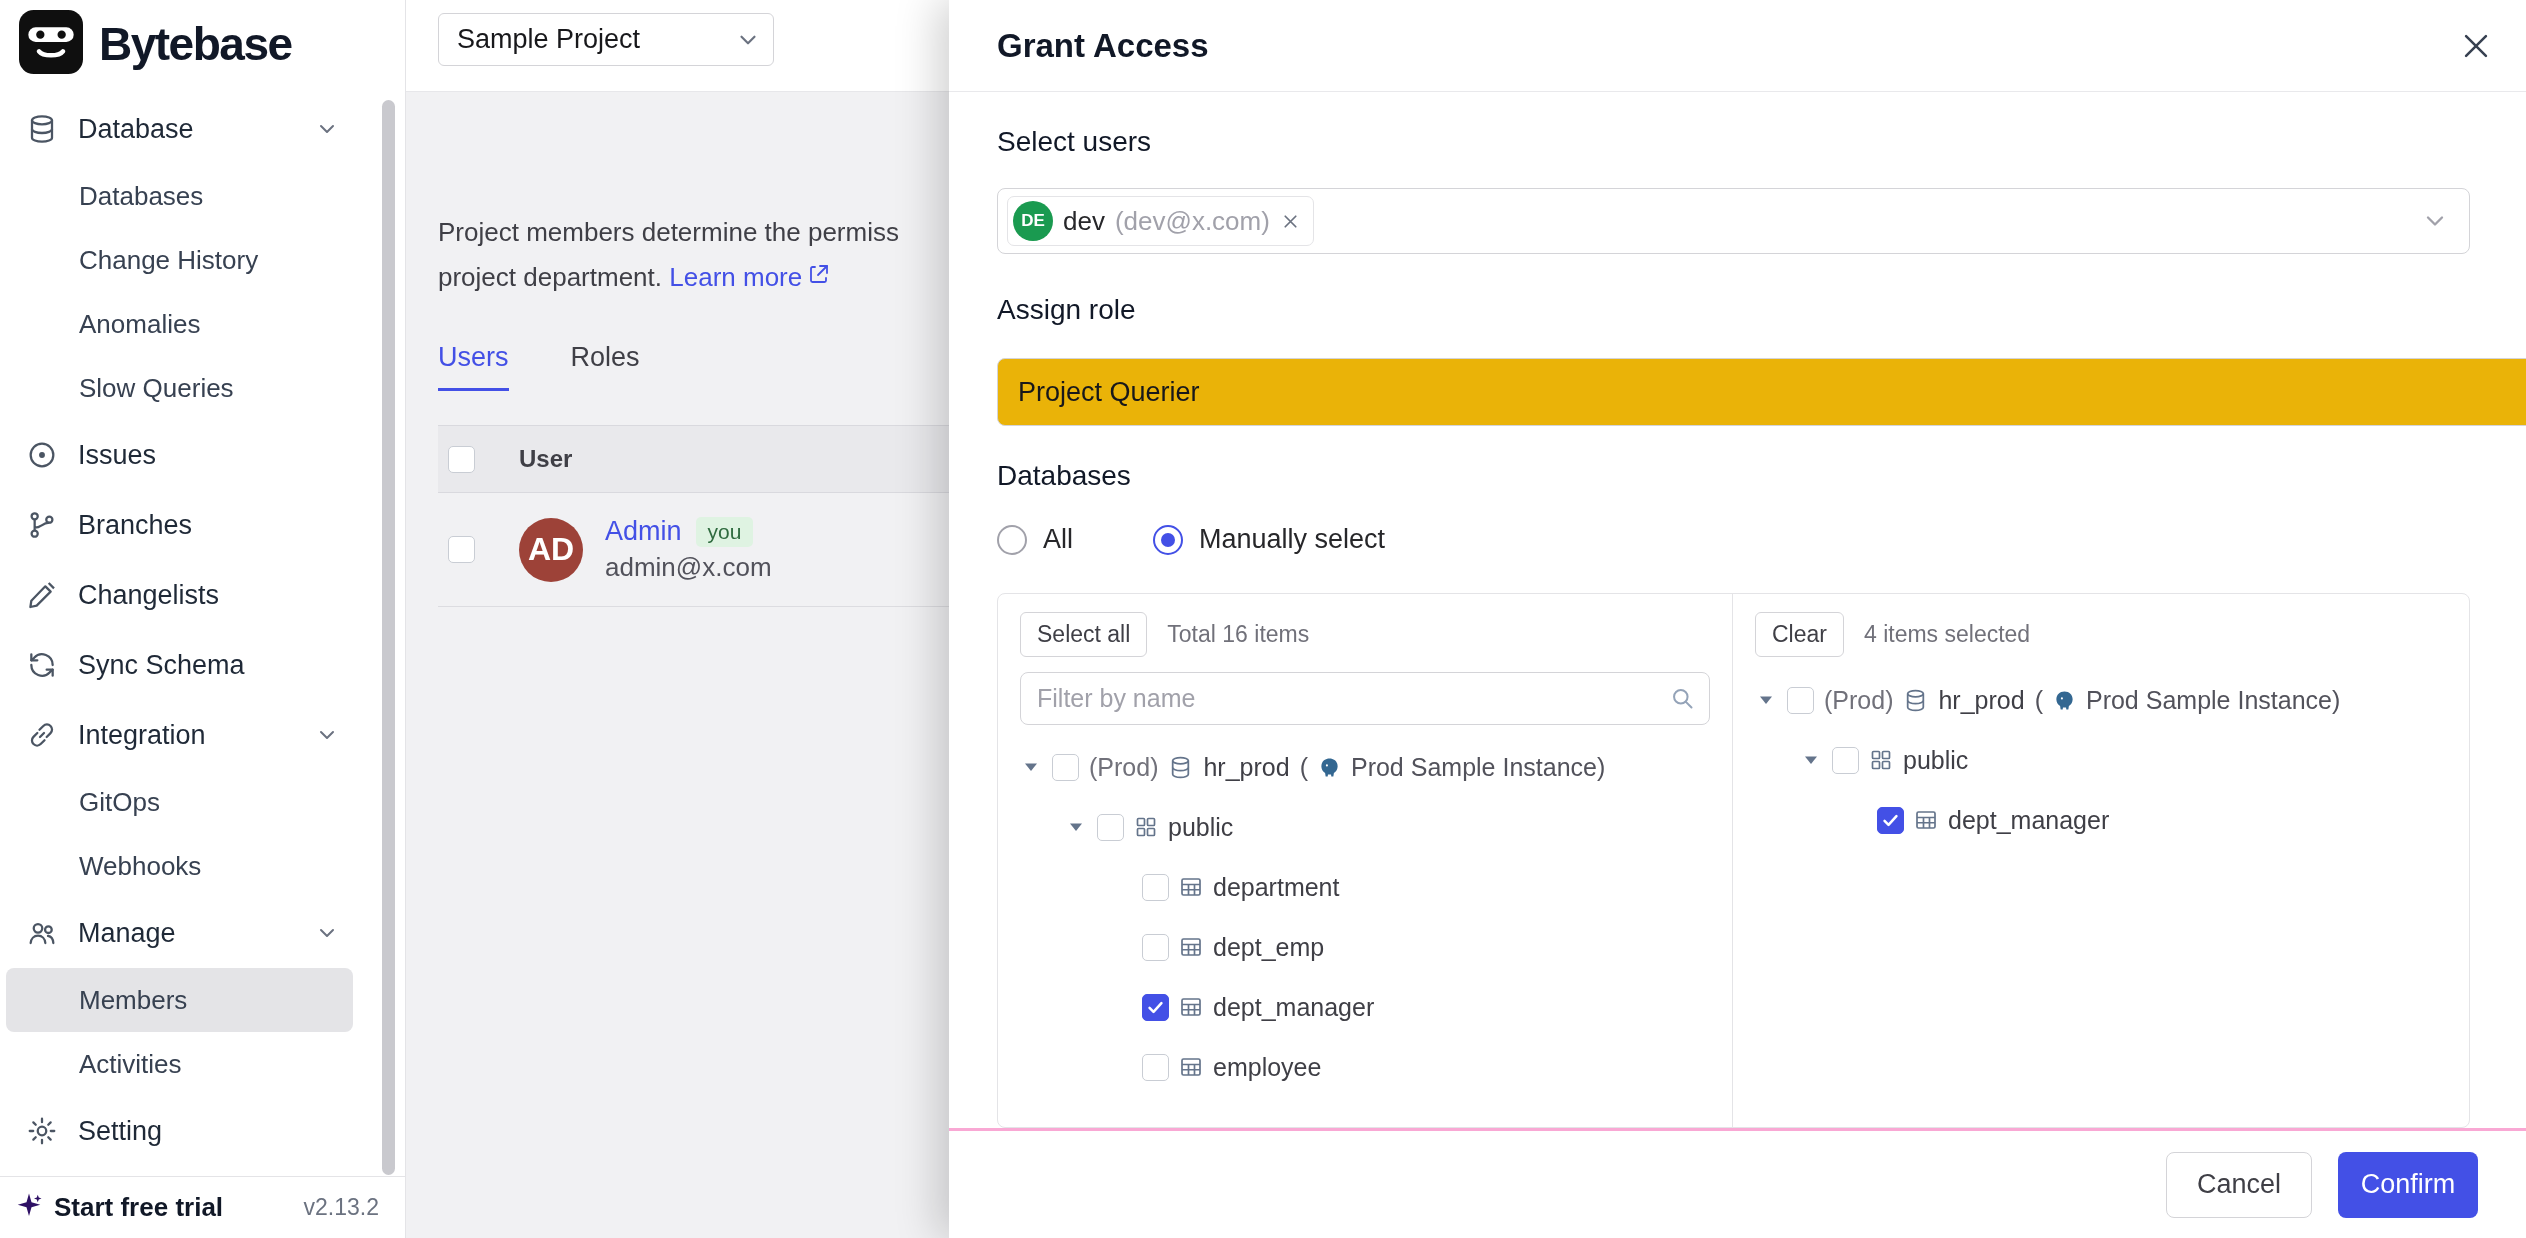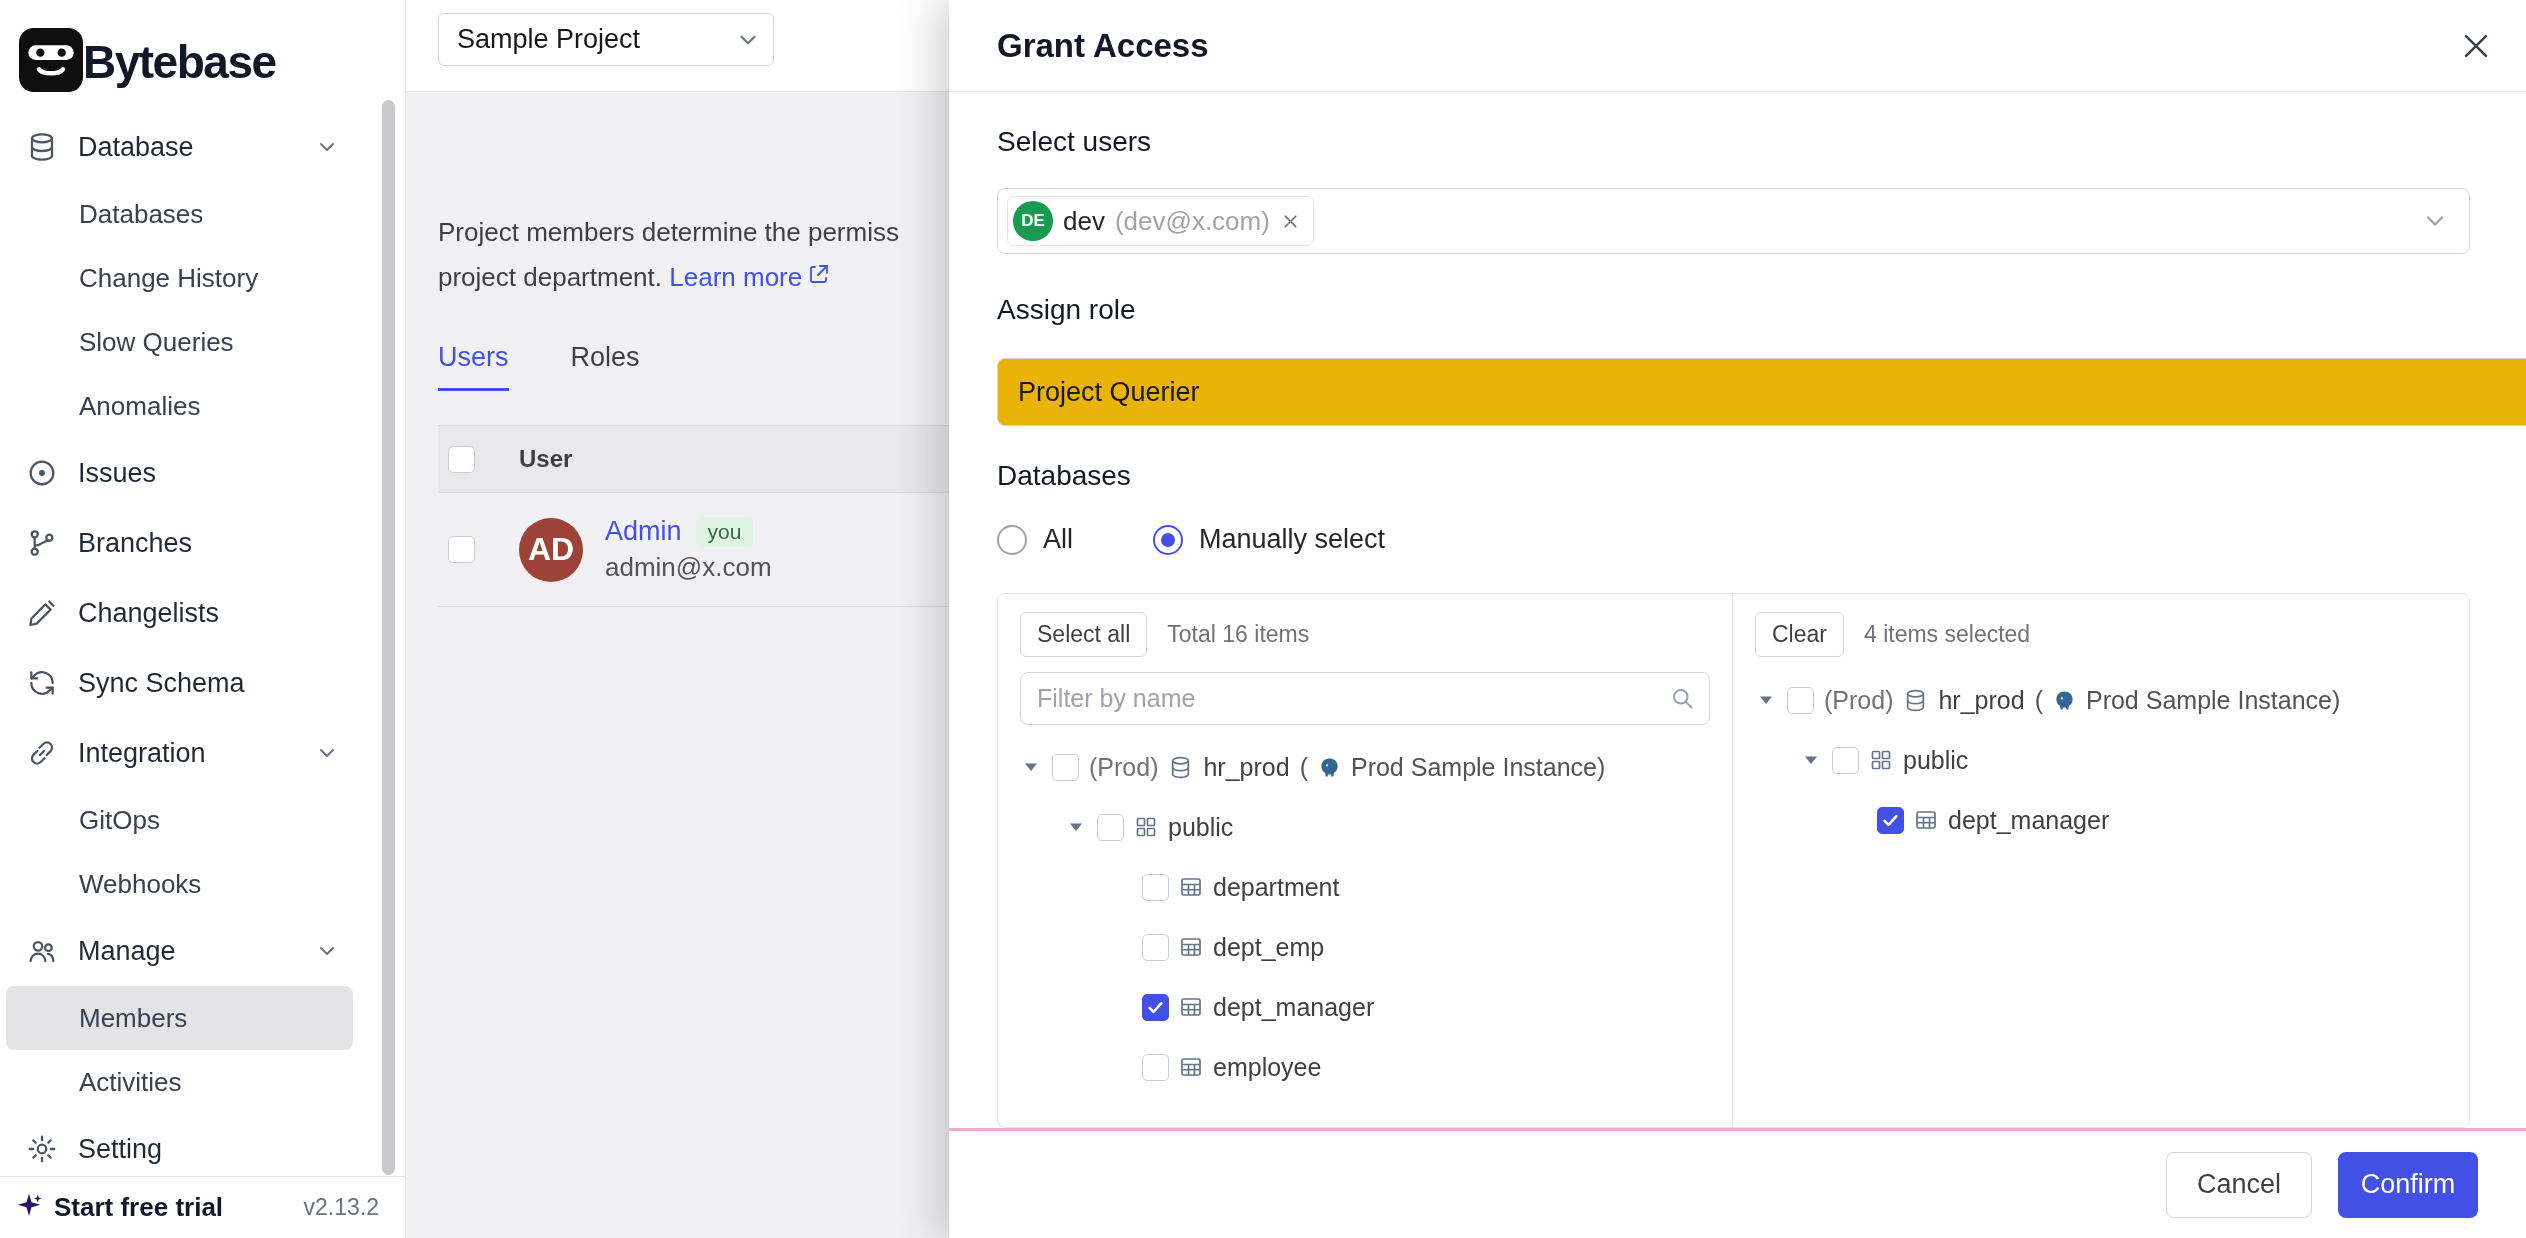--- a/index.html
+++ b/index.html
@@ -2,21 +2,21 @@
 <html style="--accent: #4350E6; --avatar-admin: #9D4238; --avatar-dev: #1A9A50; --badge-bg: #DFF3E2; --badge-text: #2F6B3F; --pg-blue: #336791;"><head>
 <meta charset="utf-8">
 <style>
   * { margin:0; padding:0; box-sizing:border-box; }
   html,body { width:2526px; height:1238px; overflow:hidden; background:#fff;
     font-family:"Liberation Sans","DejaVu Sans",sans-serif; }
 
   
   #sidebar { position:absolute; left:0; top:0; width:406px; height:1238px; background:#fff;
     border-right:1px solid #e4e4e7; z-index:5; }
-  .brand { display:flex; align-items:center; gap:0; padding:28px 0 12px 19px; }
+  .brand { display:flex; align-items:center; gap:16px; padding:10px 0 12px 19px; }
   .brand-name { font-size:46px; font-weight:800; color:#111827; letter-spacing:-1.5px; }
   #sidebar-nav { padding-top:4px; }
   .side-item { display:flex; align-items:center; height:70px; margin:0 52px 0 6px;
     padding-left:20px; font-size:27px; color:#1f2937; font-weight:500; border-radius:8px; cursor:pointer; }
   .side-item .sicon { width:34px; margin-right:18px; display:flex; }
   .side-item.sub { height:64px; font-weight:400; color:#374151; font-size:26px; padding-left:73px; }
   .side-item.active { background:#e4e4e7; }
   .schev { margin-left:auto; margin-right:14px; display:flex; }
   #sidebar-scroll-thumb { position:absolute; left:382px; top:100px; width:13px; height:1075px;
     background:#c9c9ce; border-radius:7px; }
@@ -154,24 +154,24 @@
           </svg>
         </span>
       </div>
       <div class="side-item sub">
         <span>Databases</span>
       </div>
       <div class="side-item sub">
         <span>Change History</span>
       </div>
       <div class="side-item sub">
+        <span>Anomalies</span>
+      </div>
+      <div class="side-item sub">
         <span>Slow Queries</span>
-      </div>
-      <div class="side-item sub">
-        <span>Anomalies</span>
       </div>
       <div class="side-item">
         <span class="sicon">
           <svg width="32" height="32" viewBox="0 0 24 24" fill="none" stroke="#4b5563" stroke-width="1.7">
             <circle cx="12" cy="12" r="8.5"></circle>
             <circle cx="12" cy="12" r="2.2" fill="#4b5563" stroke="none"></circle>
           </svg>
         </span>
         <span>Issues</span>
       </div>

